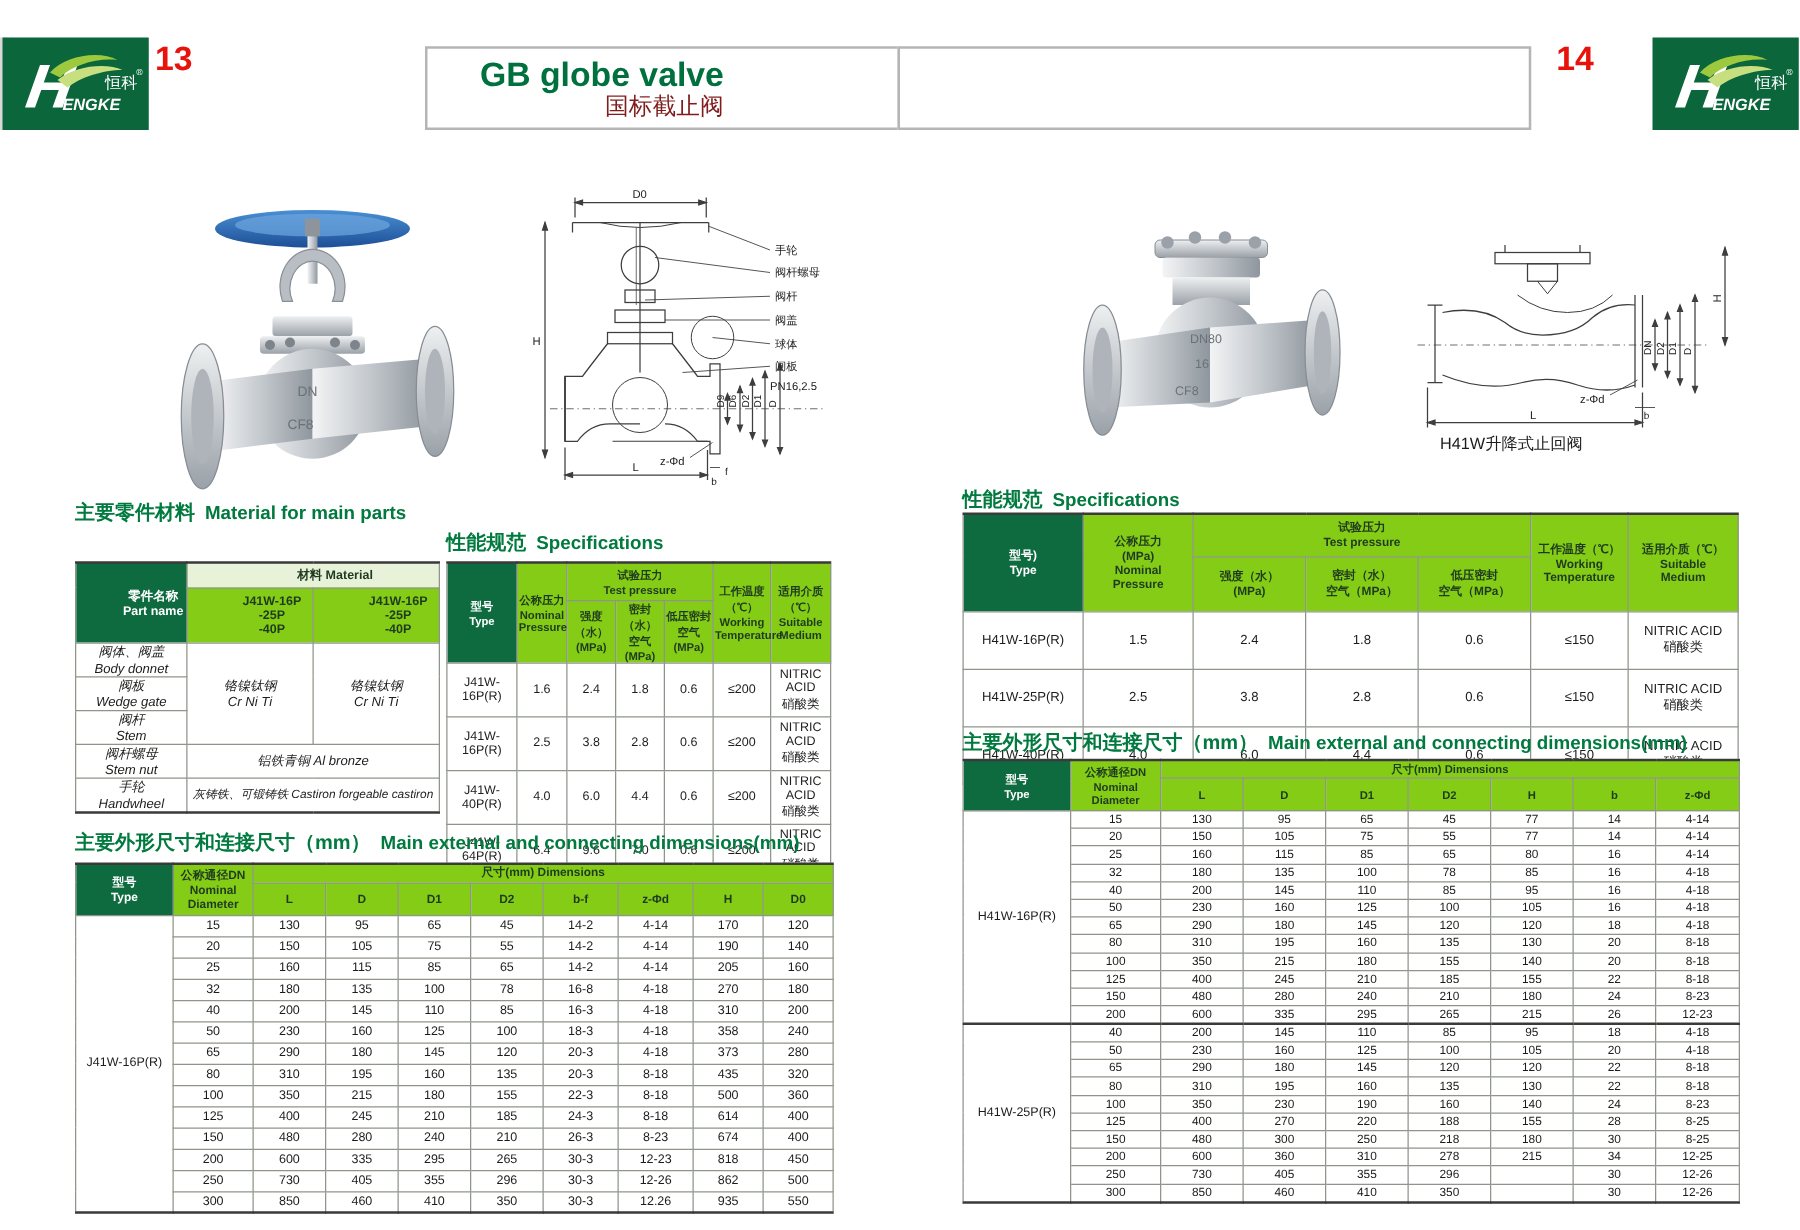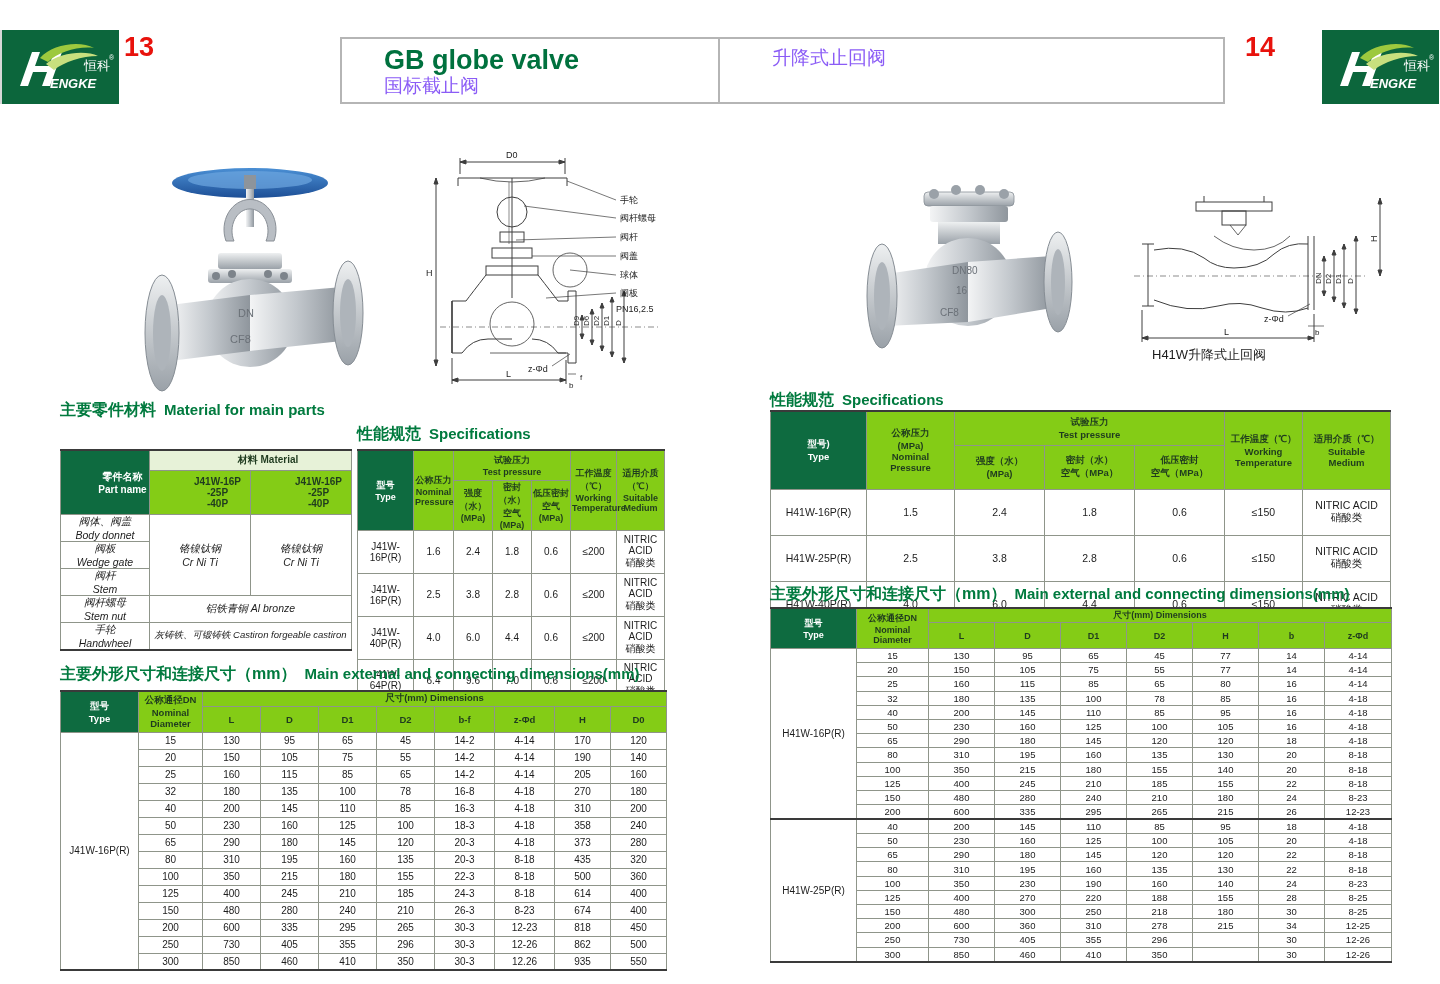--- a/index.html
+++ b/index.html
@@ -7,21 +7,21 @@
   #page { position:relative; width:1440px; height:984px; background:#fff; overflow:hidden; }
 
   
   .edge-strip { position:absolute; background:#d8d8d8; }
   .logo-box { position:absolute; width:117px; height:74px; background:#0c663c; top:30px; }
   .logo-box svg { width:100%; height:100%; }
   .page-no { position:absolute; top:32px; font-size:27px; font-weight:800; color:#e8120c; }
   .title-box { position:absolute; top:37px; height:67px; border:2px solid #b5b5b5; background:#fff; }
   .title-inner { position:absolute; top:7px; }
   .title-en { font-size:27px; font-weight:800; color:#00713e; letter-spacing:0px; line-height:28px; }
-  .title-cn { font-size:19px; color:#8b5cf6; line-height:24px; }
+  .title-cn { font-size:19px; color:#7f1d1d; line-height:24px; }
 
   
   .sec-title { position:absolute; font-weight:800; color:#007a3e; white-space:nowrap; }
   .sec-title .cn { font-size:16px; margin-right:8px; }
   .sec-title .en { font-size:15px; }
 
   
   table { border-collapse:collapse; table-layout:fixed; background:#fff; }
   th, td { border:1px solid #8f958a; text-align:center; vertical-align:middle;
            white-space:pre-line; color:#1c1c1c; padding:0 1px; }
@@ -71,28 +71,27 @@
       <path d="M38,28 C50,14 78,10 92,18 C76,16 56,22 46,32 Z" fill="#9dc93e"></path>
       <path d="M44,34 C58,22 84,20 96,26 C80,26 62,32 52,40 Z" fill="#c7df7e"></path>
       <text x="48" y="58" font-size="13" font-weight="bold" font-style="italic" fill="#ffffff" font-family="Liberation Sans, sans-serif">ENGKE</text>
       <text x="82" y="40" font-size="13" fill="#ffffff" font-family="Liberation Sans, sans-serif">恒科</text>
       <text x="107" y="30" font-size="7" fill="#ffffff">®</text>
     </svg>
   </div>
   <div class="page-no" style="left:124px;">13</div>
 
   <div class="title-box" style="left:340px;width:380px;">
-    <div class="title-inner" style="left:42px;">
+    <div class="title-inner" style="left:42px;text-align:right;">
       <div class="title-en">GB globe valve</div>
       <div class="title-cn">国标截止阀</div>
     </div>
   </div>
   <div class="title-box" style="left:718px;width:507px;">
     <div class="title-inner" style="left:52px;">
-      <div class="title-cn">升降式止回阀</div>
     </div>
   </div>
 
   <div class="page-no" style="left:1245px;">14</div>
   <div class="logo-box" style="left:1322px;">
     <svg viewBox="0 0 117 74">
       <path d="M18,56 L30,22 L38,22 L33,36 L47,36 L52,22 L60,22 L48,56 L40,56 L45,42 L31,42 L26,56 Z" fill="#ffffff"></path>
       <path d="M38,28 C50,14 78,10 92,18 C76,16 56,22 46,32 Z" fill="#9dc93e"></path>
       <path d="M44,34 C58,22 84,20 96,26 C80,26 62,32 52,40 Z" fill="#c7df7e"></path>
       <text x="48" y="58" font-size="13" font-weight="bold" font-style="italic" fill="#ffffff" font-family="Liberation Sans, sans-serif">ENGKE</text>

